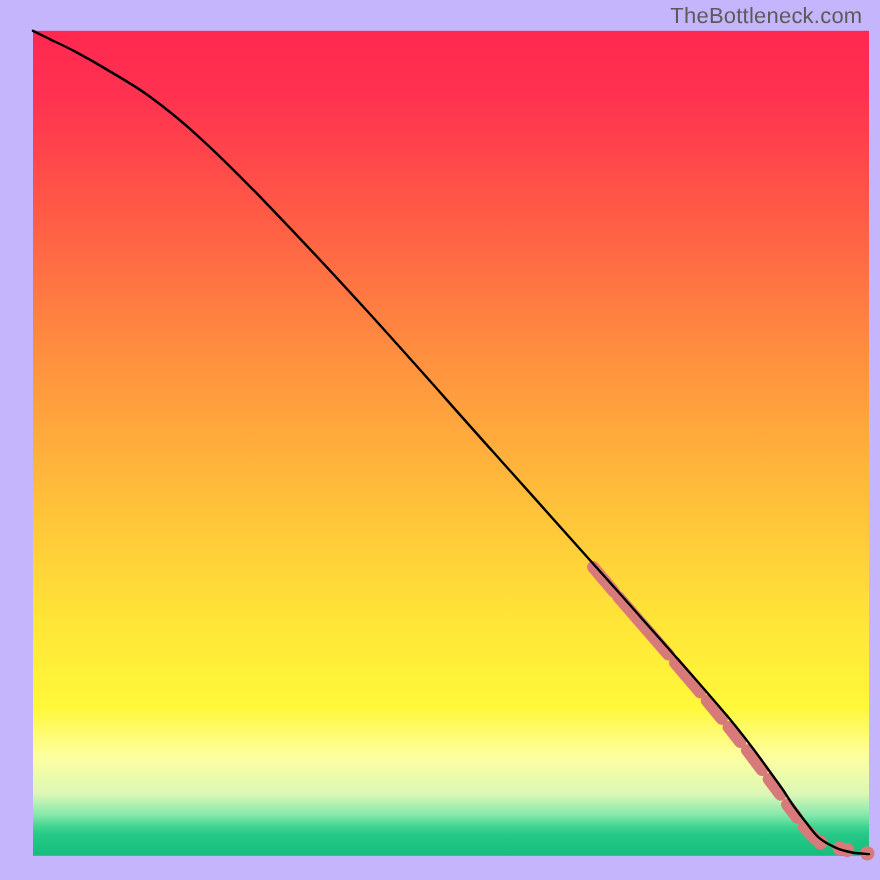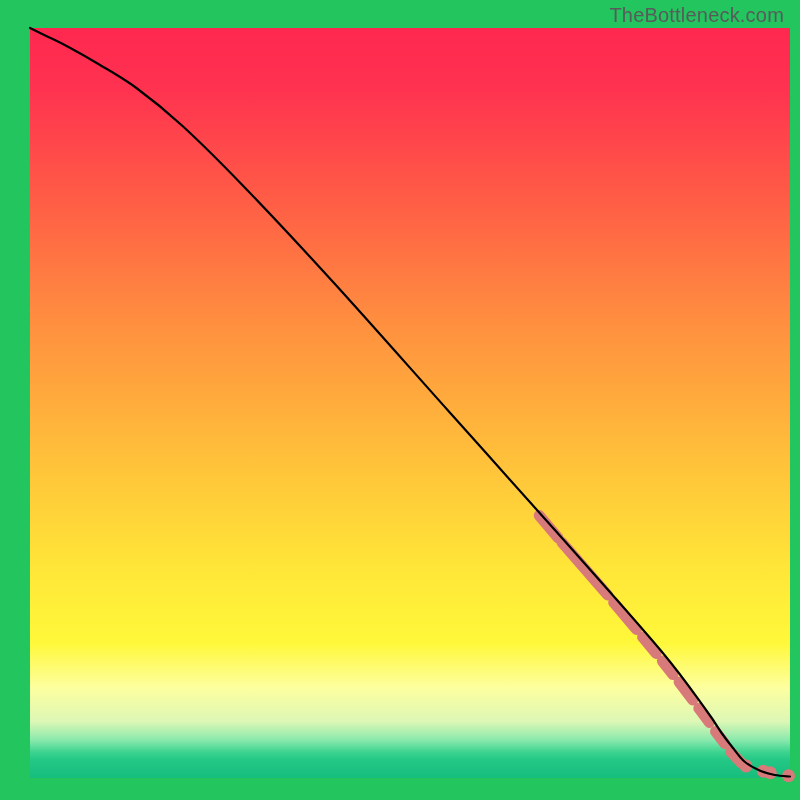--- a/index.html
+++ b/index.html
@@ -8,21 +8,21 @@
     width: 800px;
     height: 800px;
     background: #000;
     overflow: hidden;
     font-family: Arial, Helvetica, sans-serif;
   }
   .stage {
     position: relative;
     width: 800px;
     height: 800px;
-    background: #22c55e;
+    background: #c4b5fd;
   }
   .watermark {
     position: absolute;
     top: 4px;
     right: 16px;
     color: #5a5a5a;
     font-size: 20px;
     font-weight: 400;
     letter-spacing: 0.2px;
     z-index: 10;

